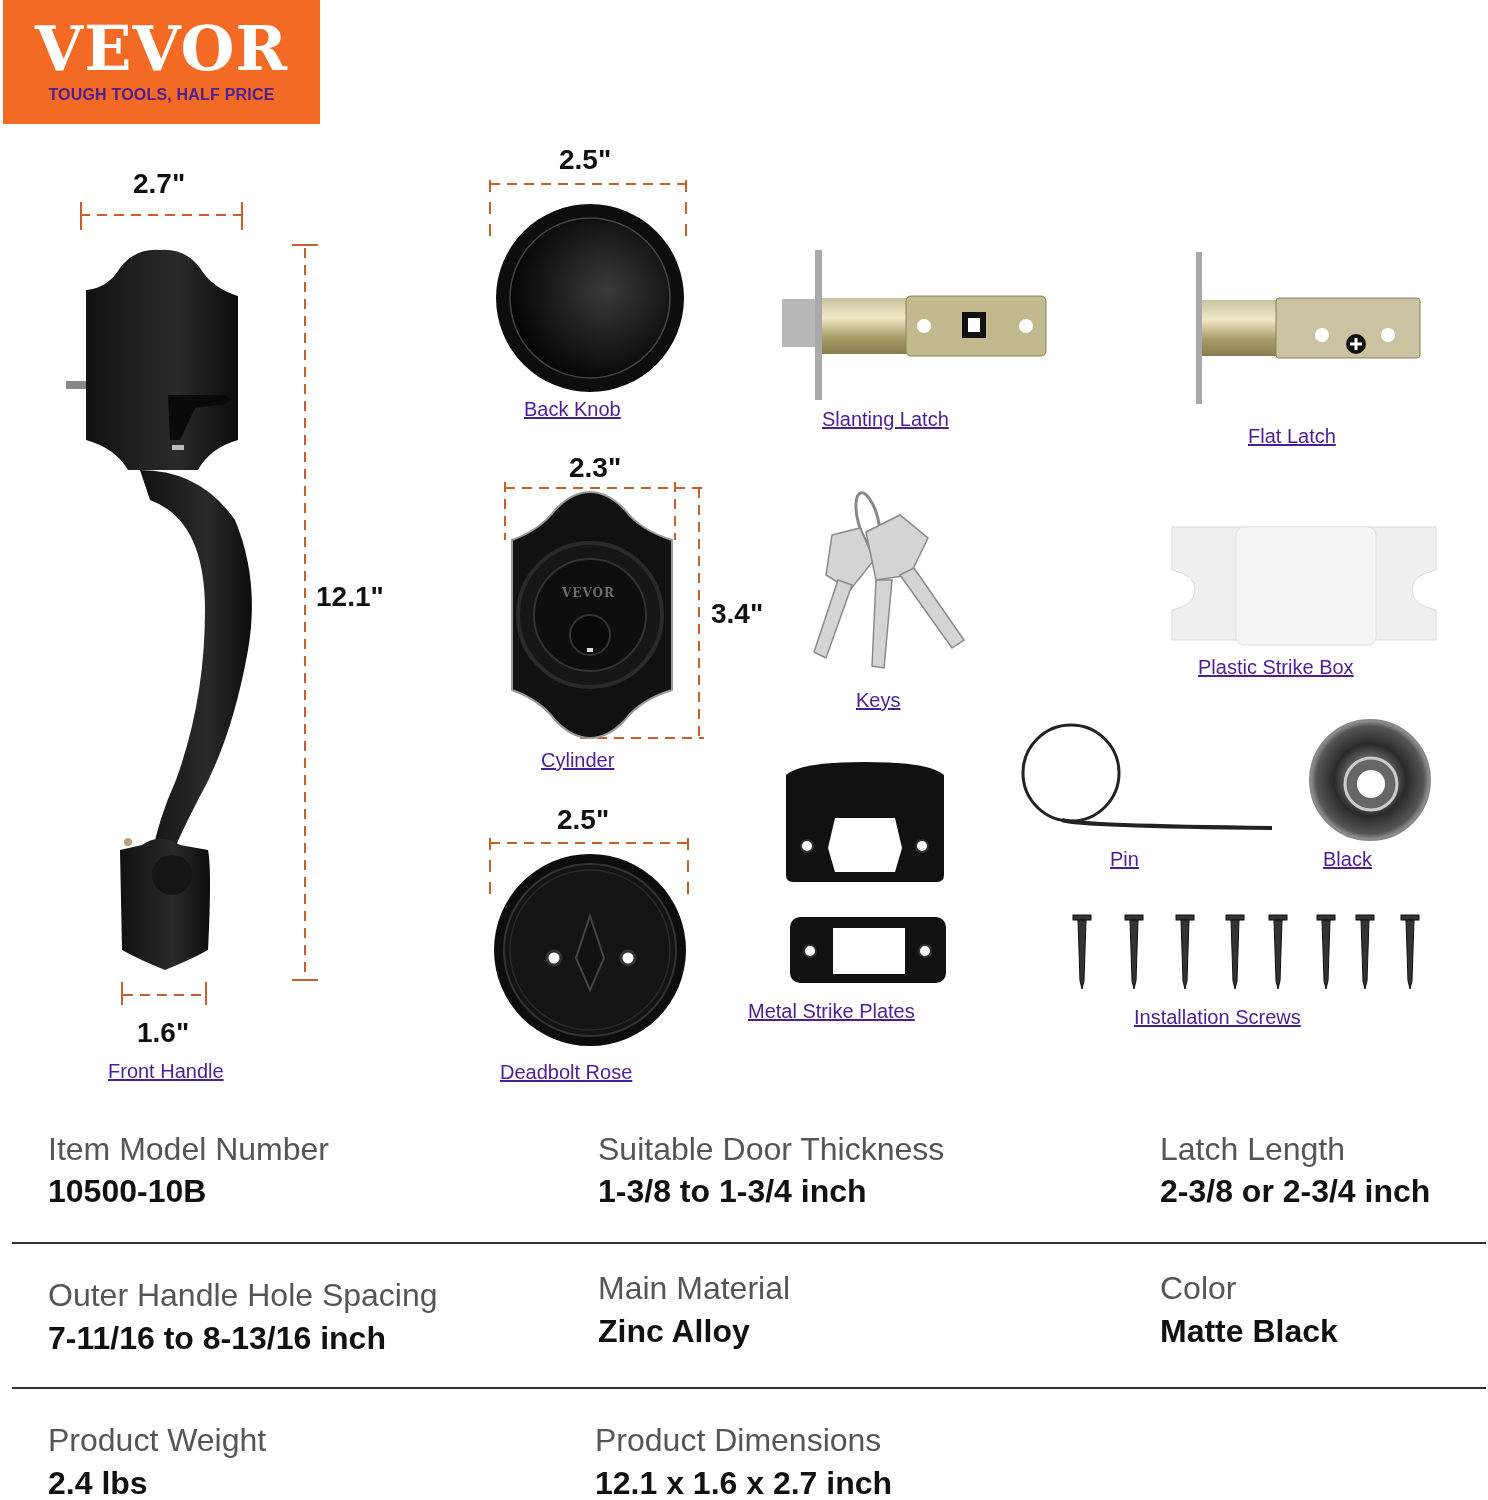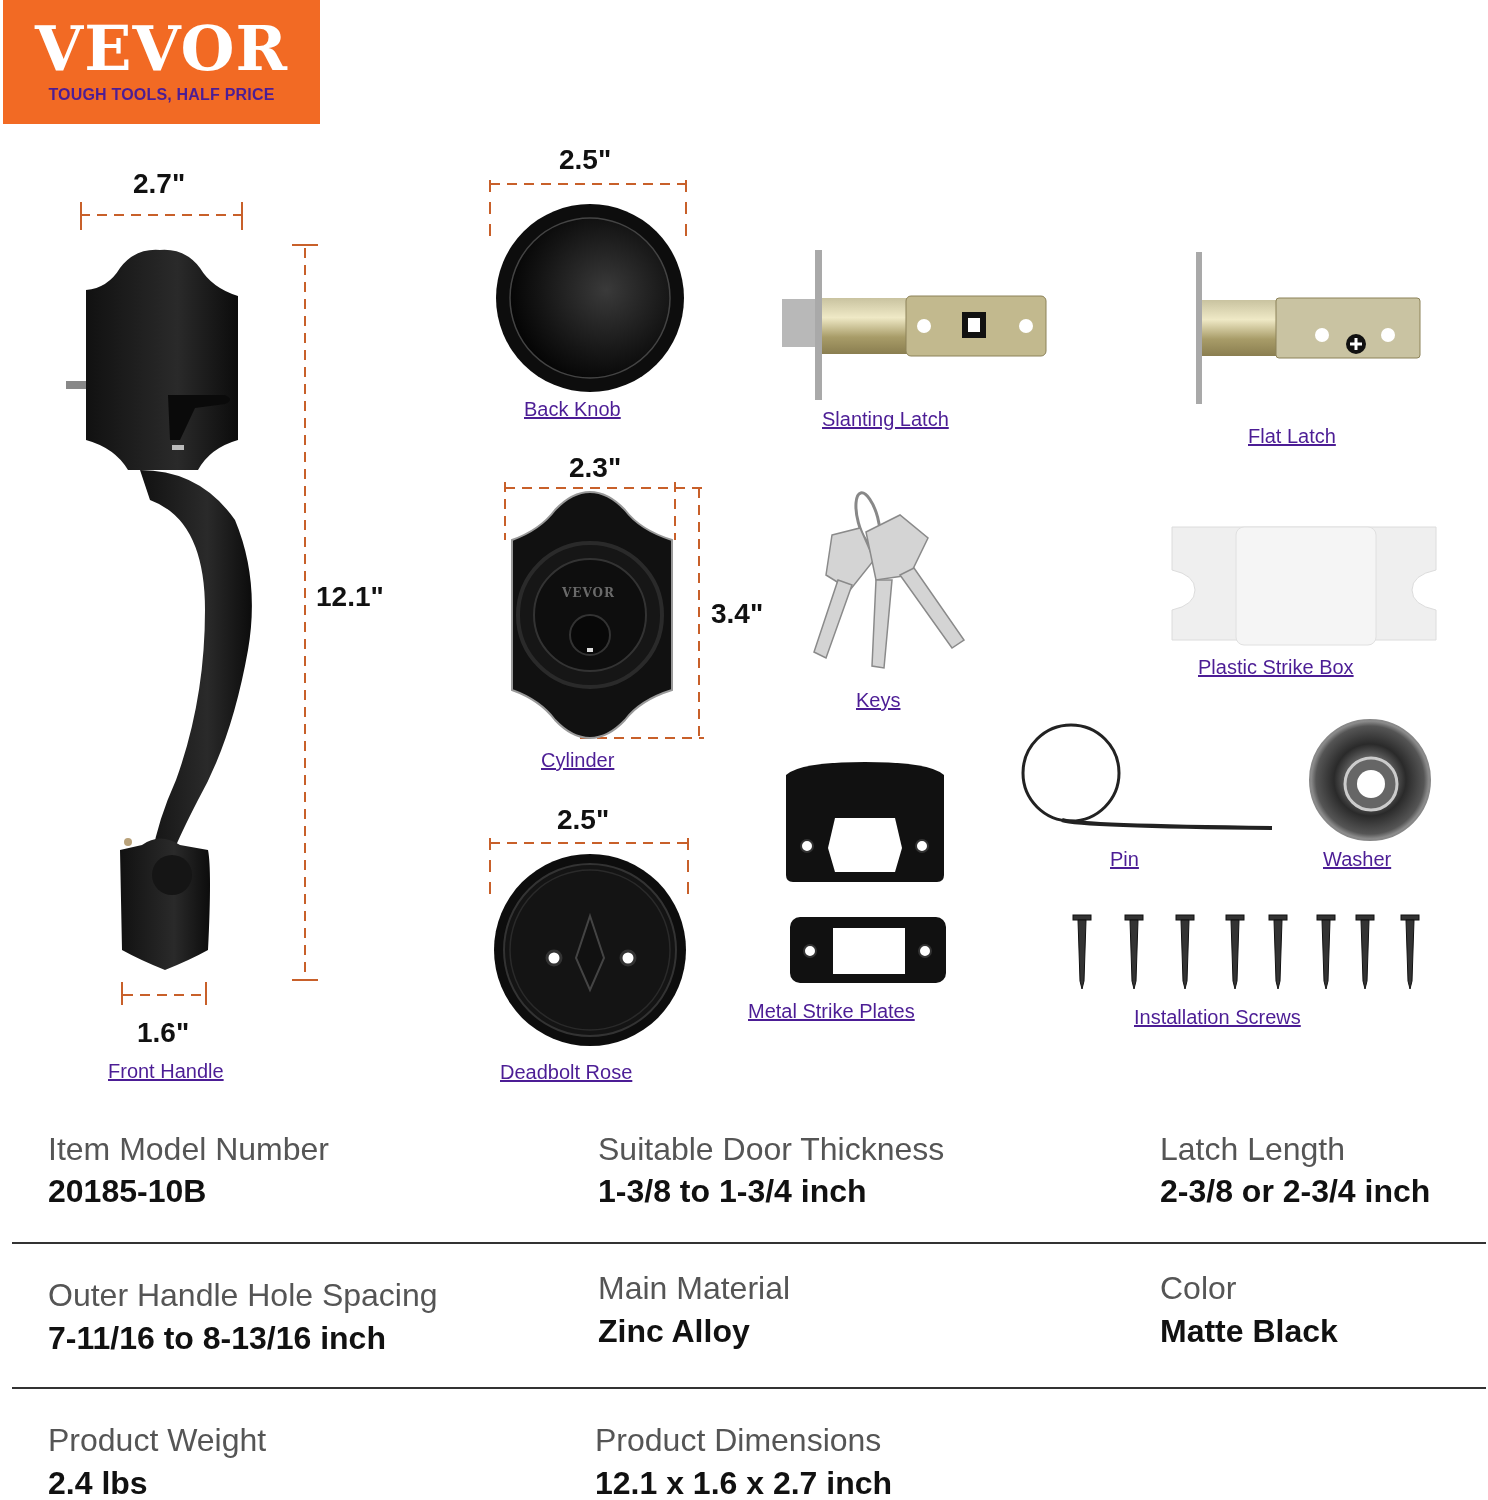--- a/index.html
+++ b/index.html
@@ -223,21 +223,21 @@
         <stop offset="0.3" stop-color="#777"></stop>
           <stop offset="0.6" stop-color="#2a2a2a"></stop>
           <stop offset="0.9" stop-color="#555"></stop>
           <stop offset="1" stop-color="#999"></stop>
       </radialGradient>
     </defs>
     <circle cx="1370" cy="780" r="60" fill="url(#wash)" stroke="#888" stroke-width="2"></circle>
     <circle cx="1371" cy="784" r="26" fill="#666" stroke="#ccc" stroke-width="3"></circle>
     <circle cx="1371" cy="784" r="14" fill="#fff"></circle>
   </svg>
-  <div class="abs lbl" style="left:1323px;top:849px;">Washer</div>
+  <div class="abs lbl" style="left:1323px;top:849px;">Black</div>
 </div>
 
 <div>
   <svg style="left:0;top:0;" width="1" height="1">
     <g fill="#333" stroke="#111" stroke-width="1">
       <g transform="translate(1082,915)">
           <rect x="-9" y="0" width="18" height="5"></rect>
           <path d="M-4 5 L4 5 L2 66 L0 74 L-2 66 Z"></path>
         </g>
       <g transform="translate(1134,915)">
@@ -269,21 +269,21 @@
           <path d="M-4 5 L4 5 L2 66 L0 74 L-2 66 Z"></path>
         </g>
     </g>
   </svg>
   <div class="abs lbl" style="left:1134px;top:1007px;">Installation Screws</div>
 </div>
 
 <div>
 
   <div class="abs spec-label" style="left:48px;top:1133px;">Item Model Number</div>
-  <div class="abs spec-value" style="left:48px;top:1175px;">20185-10B</div>
+  <div class="abs spec-value" style="left:48px;top:1175px;">10500-10B</div>
   <div class="abs spec-label" style="left:598px;top:1133px;">Suitable Door Thickness</div>
   <div class="abs spec-value" style="left:598px;top:1175px;">1-3/8 to 1-3/4 inch</div>
   <div class="abs spec-label" style="left:1160px;top:1133px;">Latch Length</div>
   <div class="abs spec-value" style="left:1160px;top:1175px;">2-3/8 or 2-3/4 inch</div>
 
   <div class="divider" style="top:1242px;"></div>
 
   <div class="abs spec-label" style="left:48px;top:1279px;">Outer Handle Hole Spacing</div>
   <div class="abs spec-value" style="left:48px;top:1322px;">7-11/16 to 8-13/16 inch</div>
   <div class="abs spec-label" style="left:598px;top:1272px;text-align:right;">Main Material</div>

